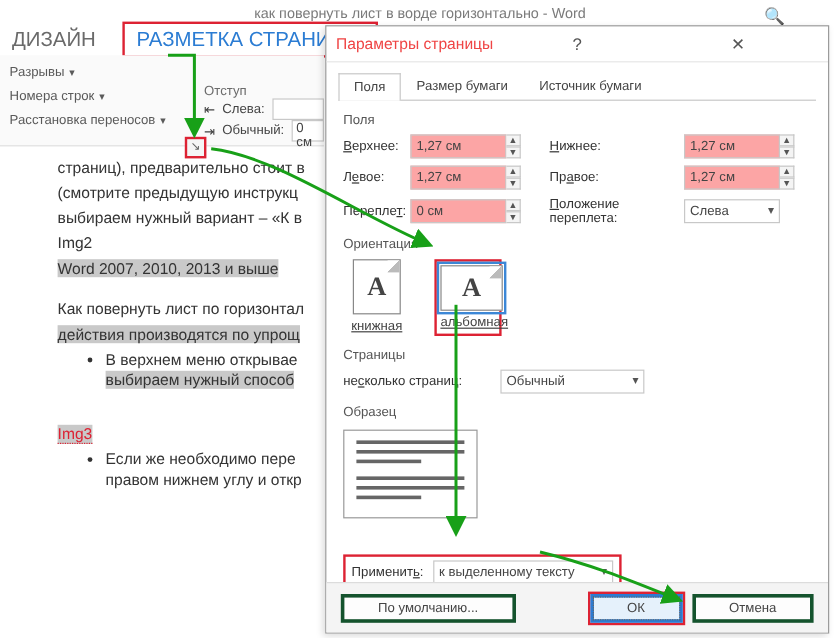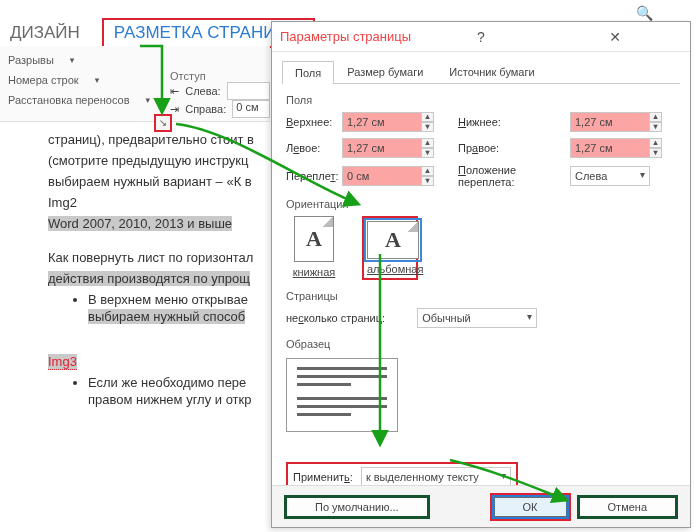--- a/index.html
+++ b/index.html
@@ -17,21 +17,21 @@
   
   .word-wrap { position:absolute; left:0; top:0; width:700px; height:532px; background:#fff; }
   .word-title { position:absolute; left:0; top:0; width:700px; height:22px;
     color:#7b7b7b; text-align:center; line-height:22px; font-size:12px; }
   .word-title .search-icon{ position:absolute; right:46px; top:2px; font-size:14px;}
   .ribbon-tabs { position:absolute; left:6px; top:22px; height:22px; display:flex; gap:18px; align-items:center;}
   .tab { color:#6a6a6a; padding:2px 4px; font-size:17px;}
   .tab.active { color:#2b7cd3; border:2px solid #d23; padding:3px 10px;}
   .ribbon-body { position:absolute; left:0; top:46px; width:270px; height:76px; background:#fafafa;
     border-bottom:1px solid #e0e0e0; padding:4px 8px; color:#5a5a5a;}
-  .rb-row{display:flex; align-items:center; gap:16px; height:20px;}
+  .rb-row{display:flex; align-items:center; gap:4px; height:20px;}
   .dd{font-size:9px;}
   .indent-block{position:absolute; left:170px; top:46px; width:100px;margin-top:24px;}
   .indent-label{color:#6b6b6b;}
   .indent-row{display:flex; align-items:center; gap:6px; height:18px;}
   .spin-input{width:48px; height:18px; border:1px solid #c8c8c8; background:#fff; font-size:11px; padding-left:3px; display:inline-block;}
   .launcher{ position:absolute; left:154px; top:114px; width:18px; height:18px;
     border:2px solid #d23; background:#f5f5f5; font-size:10px; text-align:center; line-height:14px; color:#666;}
   .doc-area{position:absolute; left:48px; top:128px; width:220px; height:400px; color:#333; font-size:13px; line-height:1.3;}
   .doc-area p{margin:4px 0;}
   .hl{background:#c9c9c9;}
@@ -87,20 +87,21 @@
   .spacer{flex:1;}
 
   
   svg.annot{position:absolute; left:0; top:0; width:700px; height:532px; pointer-events:none;}
 </style>
 </head>
 <body>
 
 <div class="word-wrap">
   <div class="word-title">
+    <span>как повернуть лист в ворде горизонтально - Word</span>
     <span class="search-icon">🔍</span>
   </div>
 
   <div class="ribbon-tabs">
     <span class="tab">ДИЗАЙН</span>
     <span class="tab active">РАЗМЕТКА СТРАНИЦЫ</span>
     <span class="tab">ССЫЛК</span>
   </div>
 
   <div class="ribbon-body">
@@ -119,21 +120,21 @@
   </div>
   <div class="indent-block">
     <div class="indent-label">Отступ</div>
     <div class="indent-row">
       <span>⇤</span>
       <span>Слева:</span>
       <span class="spin-input"></span>
     </div>
     <div class="indent-row">
       <span>⇥</span>
-      <span>Справа:</span>
+      <span>Обычный:</span>
       <span class="spin-input">0 см</span>
     </div>
   </div>
   <div class="launcher">↘</div>
 
   <div class="doc-area">
     <p>страниц), предварительно стоит в</p>
     <p>(смотрите предыдущую инструкц</p>
     <p>выбираем нужный вариант – «К в</p>
     <p>Img2</p>

